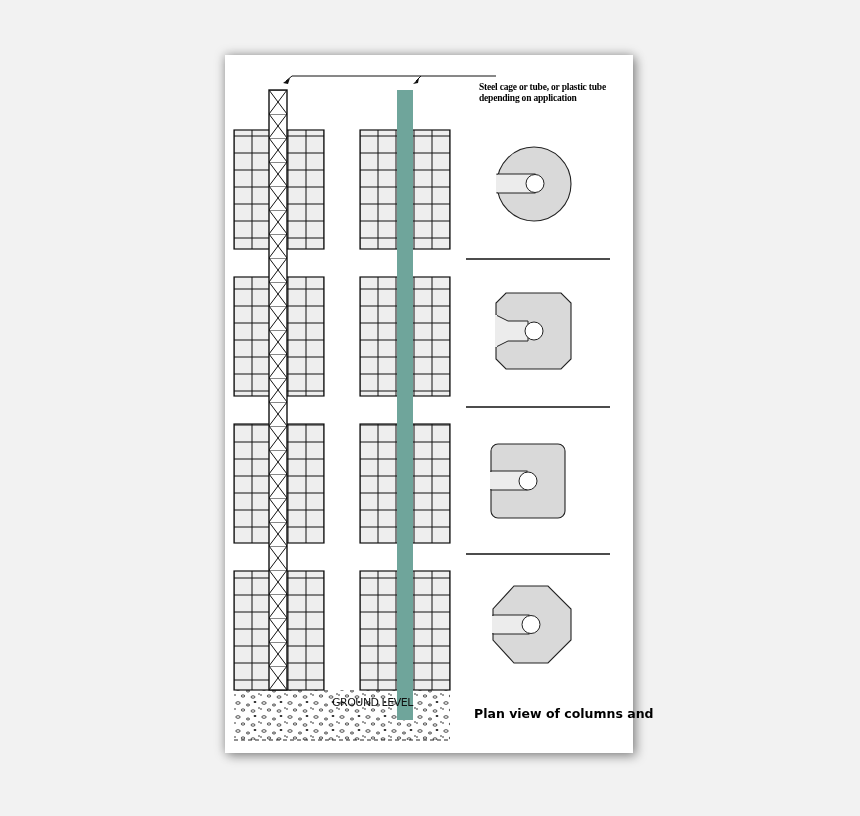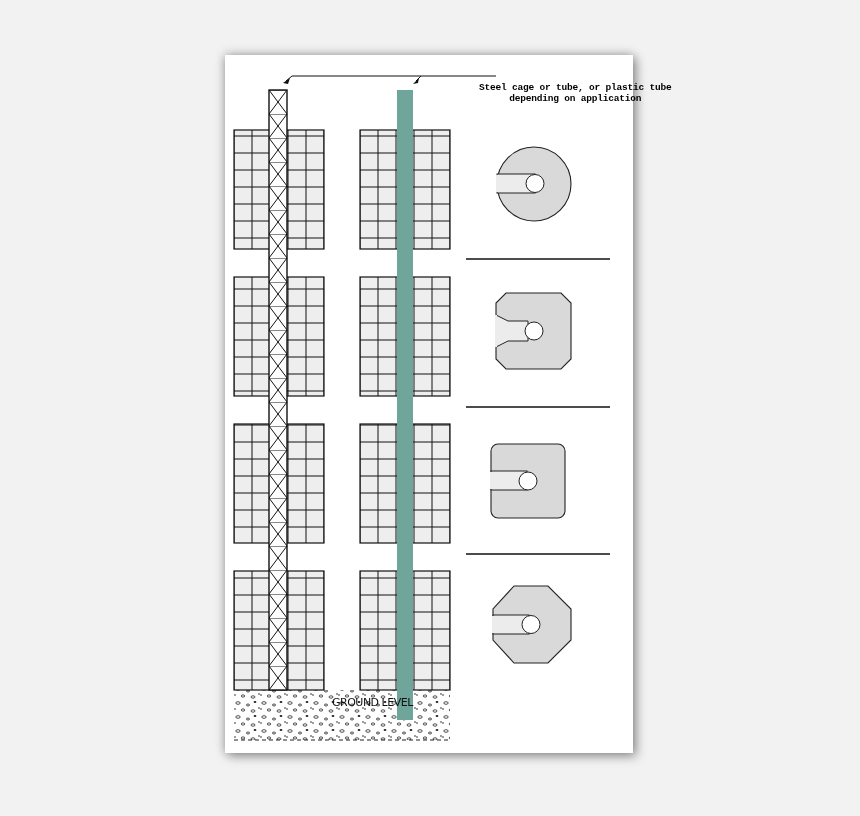--- a/index.html
+++ b/index.html
@@ -1,21 +1,21 @@
 <!DOCTYPE html>
 <html><head>
 <meta charset="utf-8">
 <style>
   html, body { margin:0; padding:0; }
   body { width:860px; height:816px; background:#f2f2f2; position:relative; overflow:hidden; font-family:"DejaVu Sans", sans-serif; }
   .card { position:absolute; left:225px; top:55px; width:408px; height:698px; background:#fff;
           box-shadow: 0 0 10px rgba(0,0,0,0.35), 4px 4px 10px rgba(0,0,0,0.25); }
   svg.drawing { position:absolute; left:0; top:0; }
   .label { position:absolute; font-weight:bold; color:#000; }
-  .top-label { left:479px; top:82px; font-size:9.5px; line-height:11px; font-family:Liberation Mono, monospace; letter-spacing:-0.2px;text-align:center; }
+  .top-label { left:479px; top:82px; font-size:9.5px; line-height:11px; font-family:Liberation Serif, serif; letter-spacing:-0.2px; }
   .bottom-label { left:474px; top:706px; font-size:12.5px; line-height:16px; }
   .ground-label { position:absolute; left:298px; top:696px; font-size:11px; color:#111; letter-spacing:-0.5px; font-family:"DejaVu Sans", sans-serif; background:transparent;padding-left:34px; }
 </style>
 </head>
 <body>
 
 <div class="card"></div>
 
 <svg class="drawing" width="860" height="816" viewBox="0 0 860 816">
   <defs>
@@ -109,13 +109,14 @@
 </svg>
 
 <div class="label top-label">
   <div>Steel cage or tube, or plastic tube</div>
   <div>depending on application</div>
 </div>
 
 <div class="ground-label">GROUND LEVEL</div>
 
 <div class="label bottom-label">
+  <div>Plan view of columns and</div>
 </div>
 
 </body></html>

